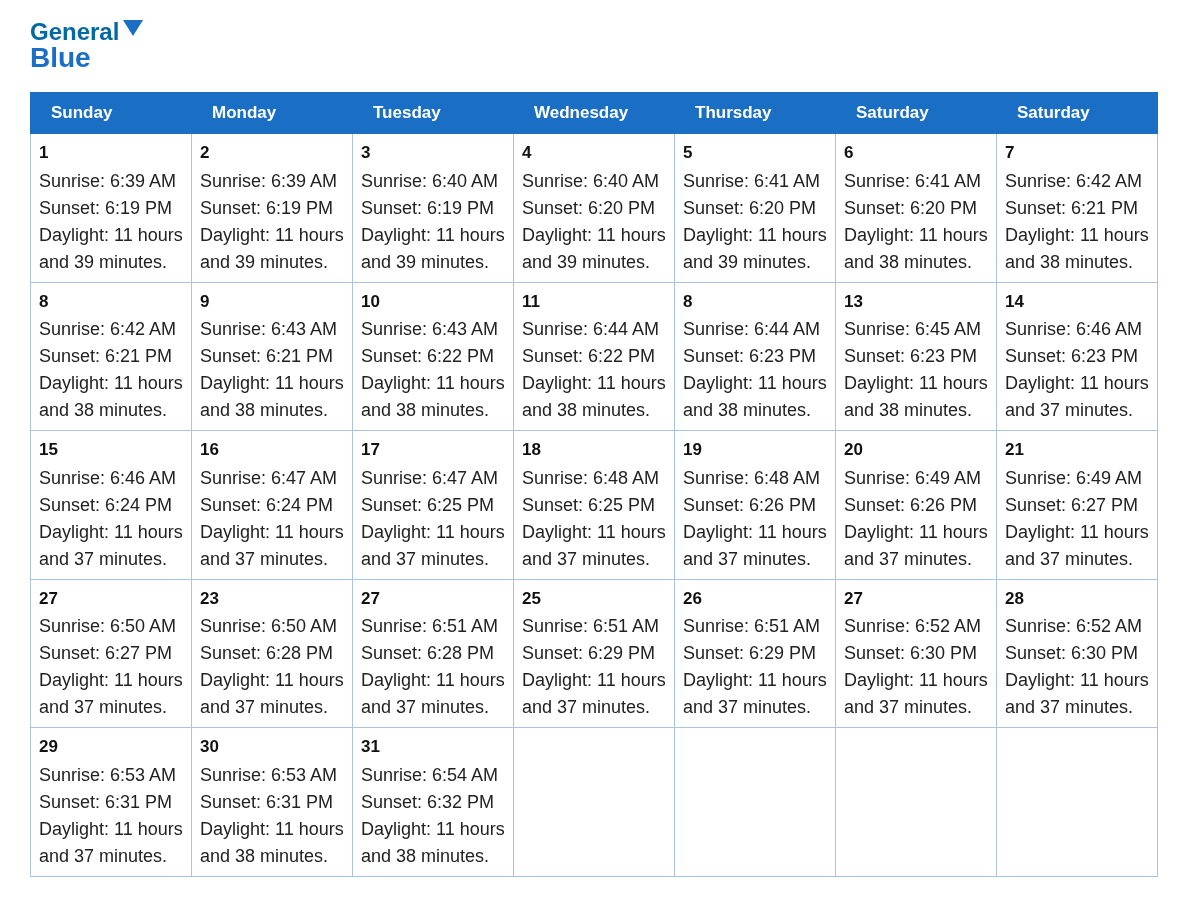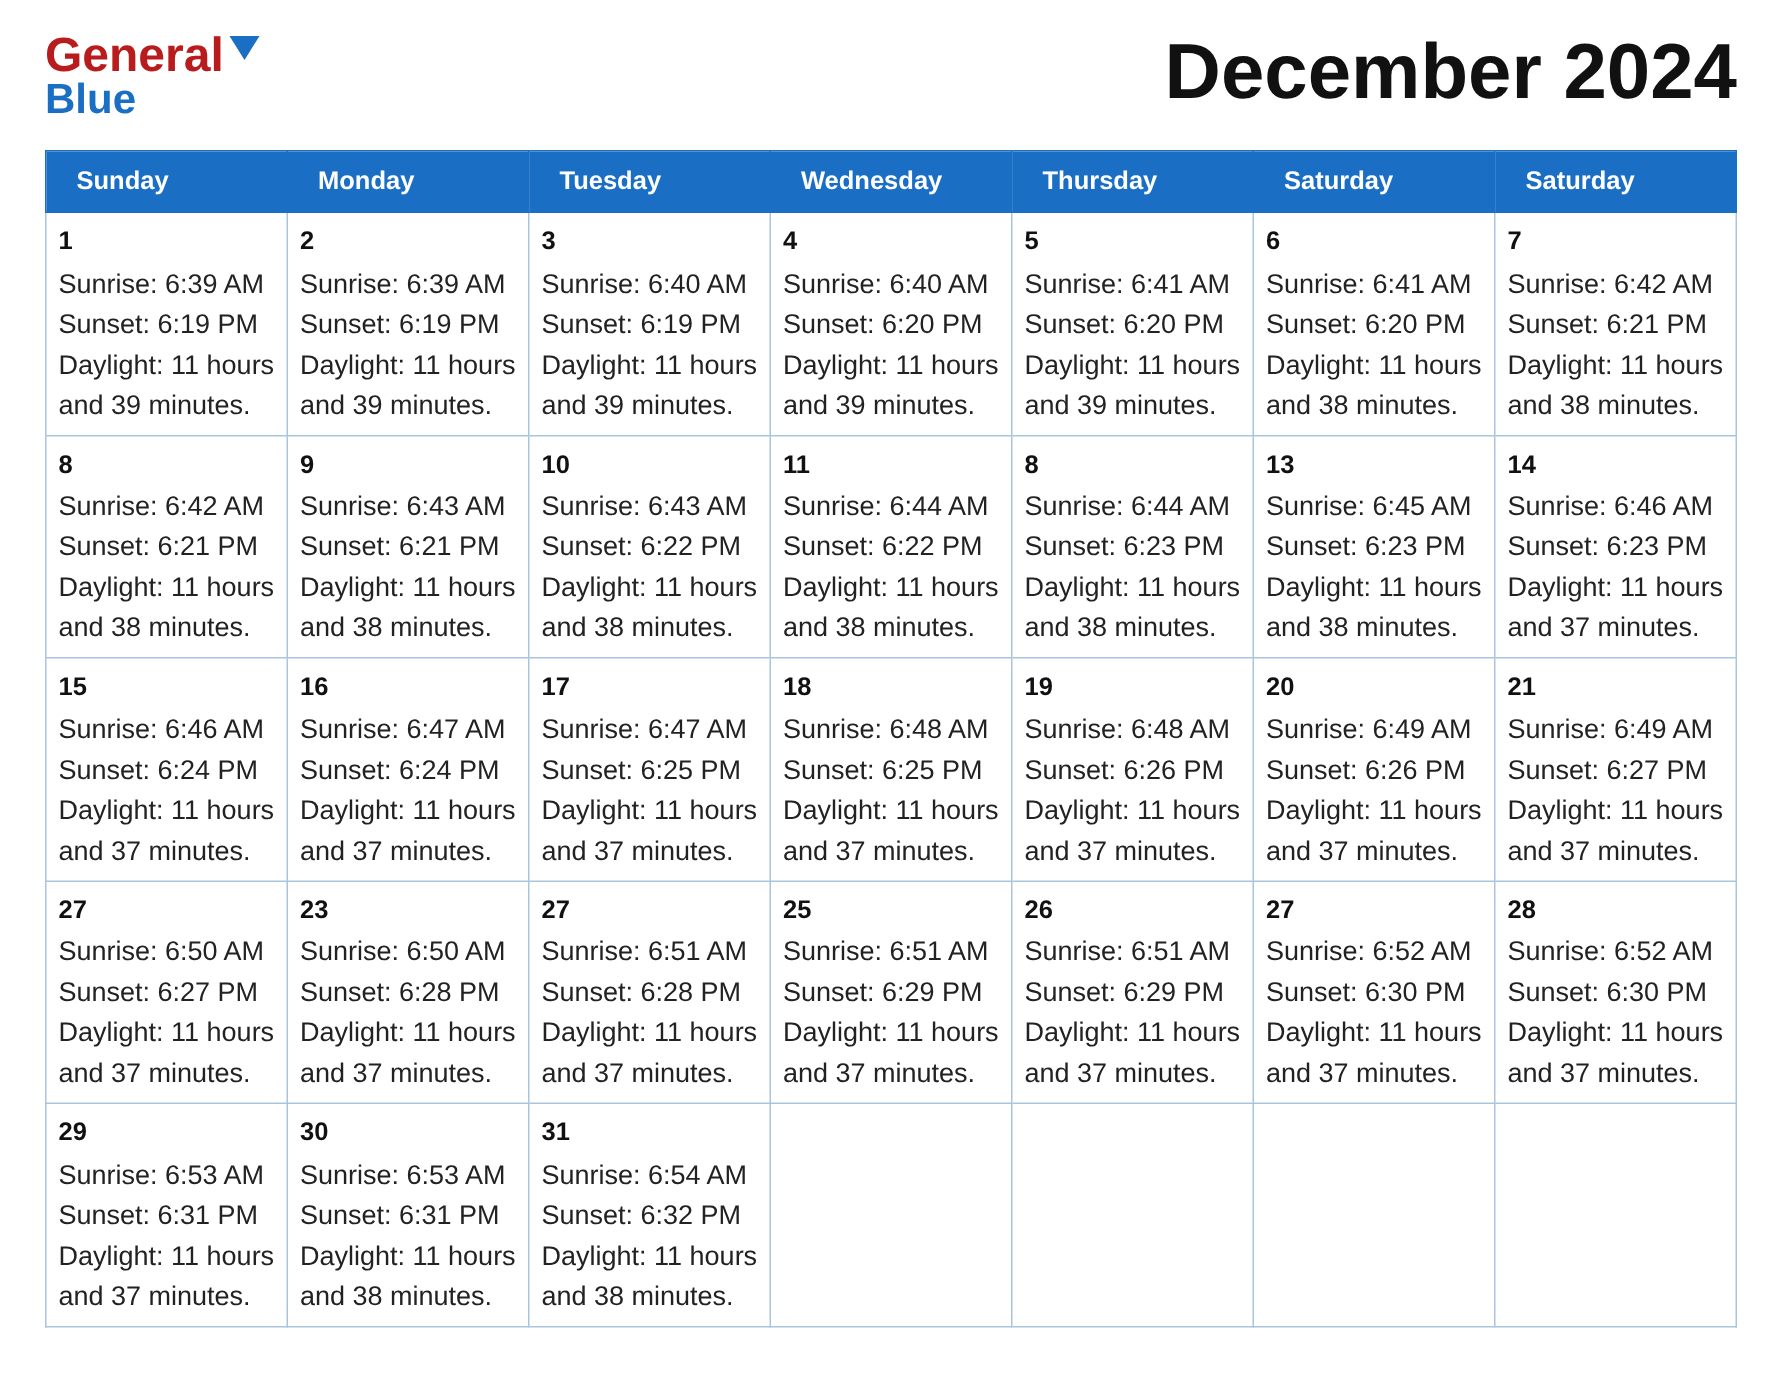--- a/index.html
+++ b/index.html
@@ -15,23 +15,23 @@
       justify-content: space-between;
       align-items: flex-start;
       margin-bottom: 20px;
     }
     .logo {
       display: flex;
       flex-direction: column;
       align-items: flex-start;
     }
     .logo-general {
-      font-size: 32px;
-      font-weight: bold;
-      color: #b91c1c;
+      font-size: 24px;
+      font-weight: bold;
+      color: #0369a1;
       line-height: 1;
     }
     .logo-blue {
       font-size: 28px;
       font-weight: bold;
       color: #1a6fc4;
       line-height: 1;
       text-align: right;
     }
     .logo-triangle {
@@ -110,21 +110,20 @@
 
 <div class="header">
   <div class="logo">
     <div class="logo-line">
       <span class="logo-general">General</span>
       <span class="logo-triangle"></span>
     </div>
     <span class="logo-blue">Blue</span>
   </div>
   <div class="title-block">
-    <div class="month-title">December 2024</div>
   </div>
 </div>
 
 <table>
   <thead>
     <tr id="days-header">
         <th>Sunday</th>
         <th>Monday</th>
         <th>Tuesday</th>
         <th>Wednesday</th>

